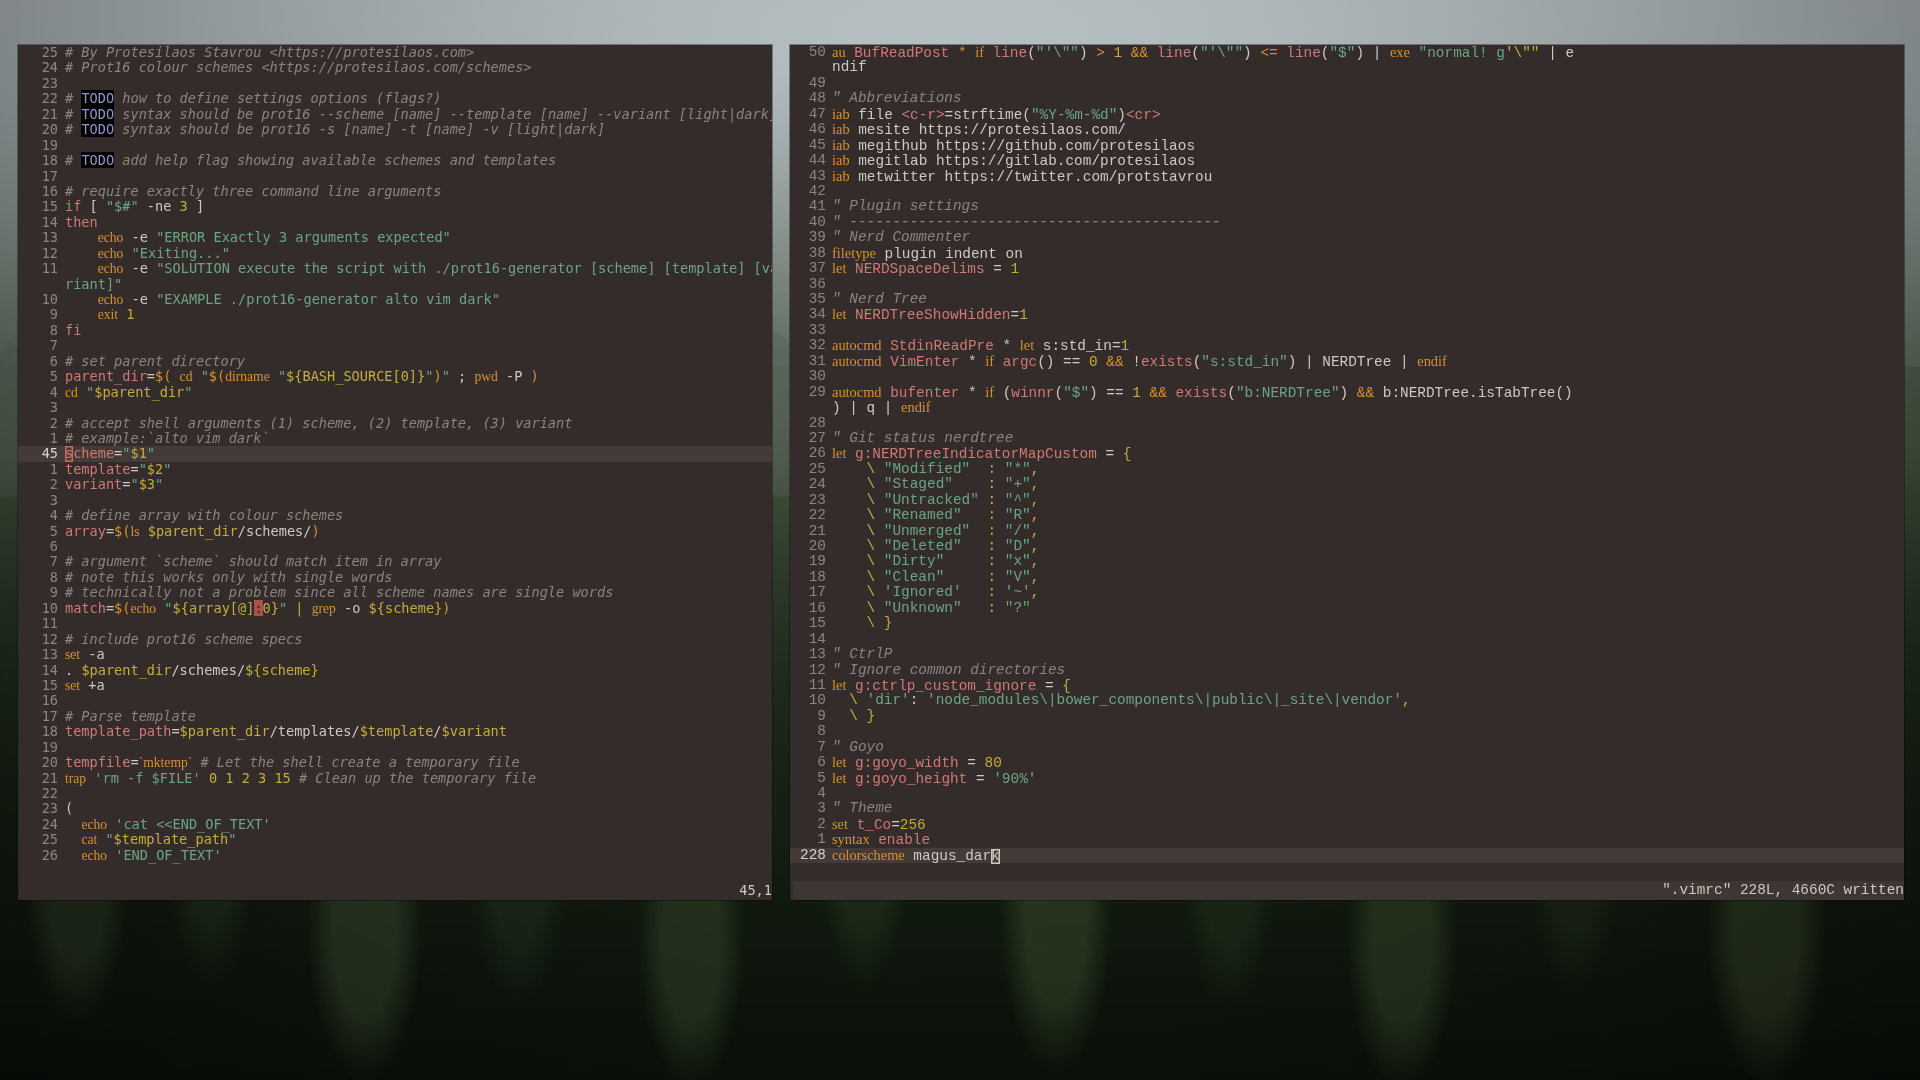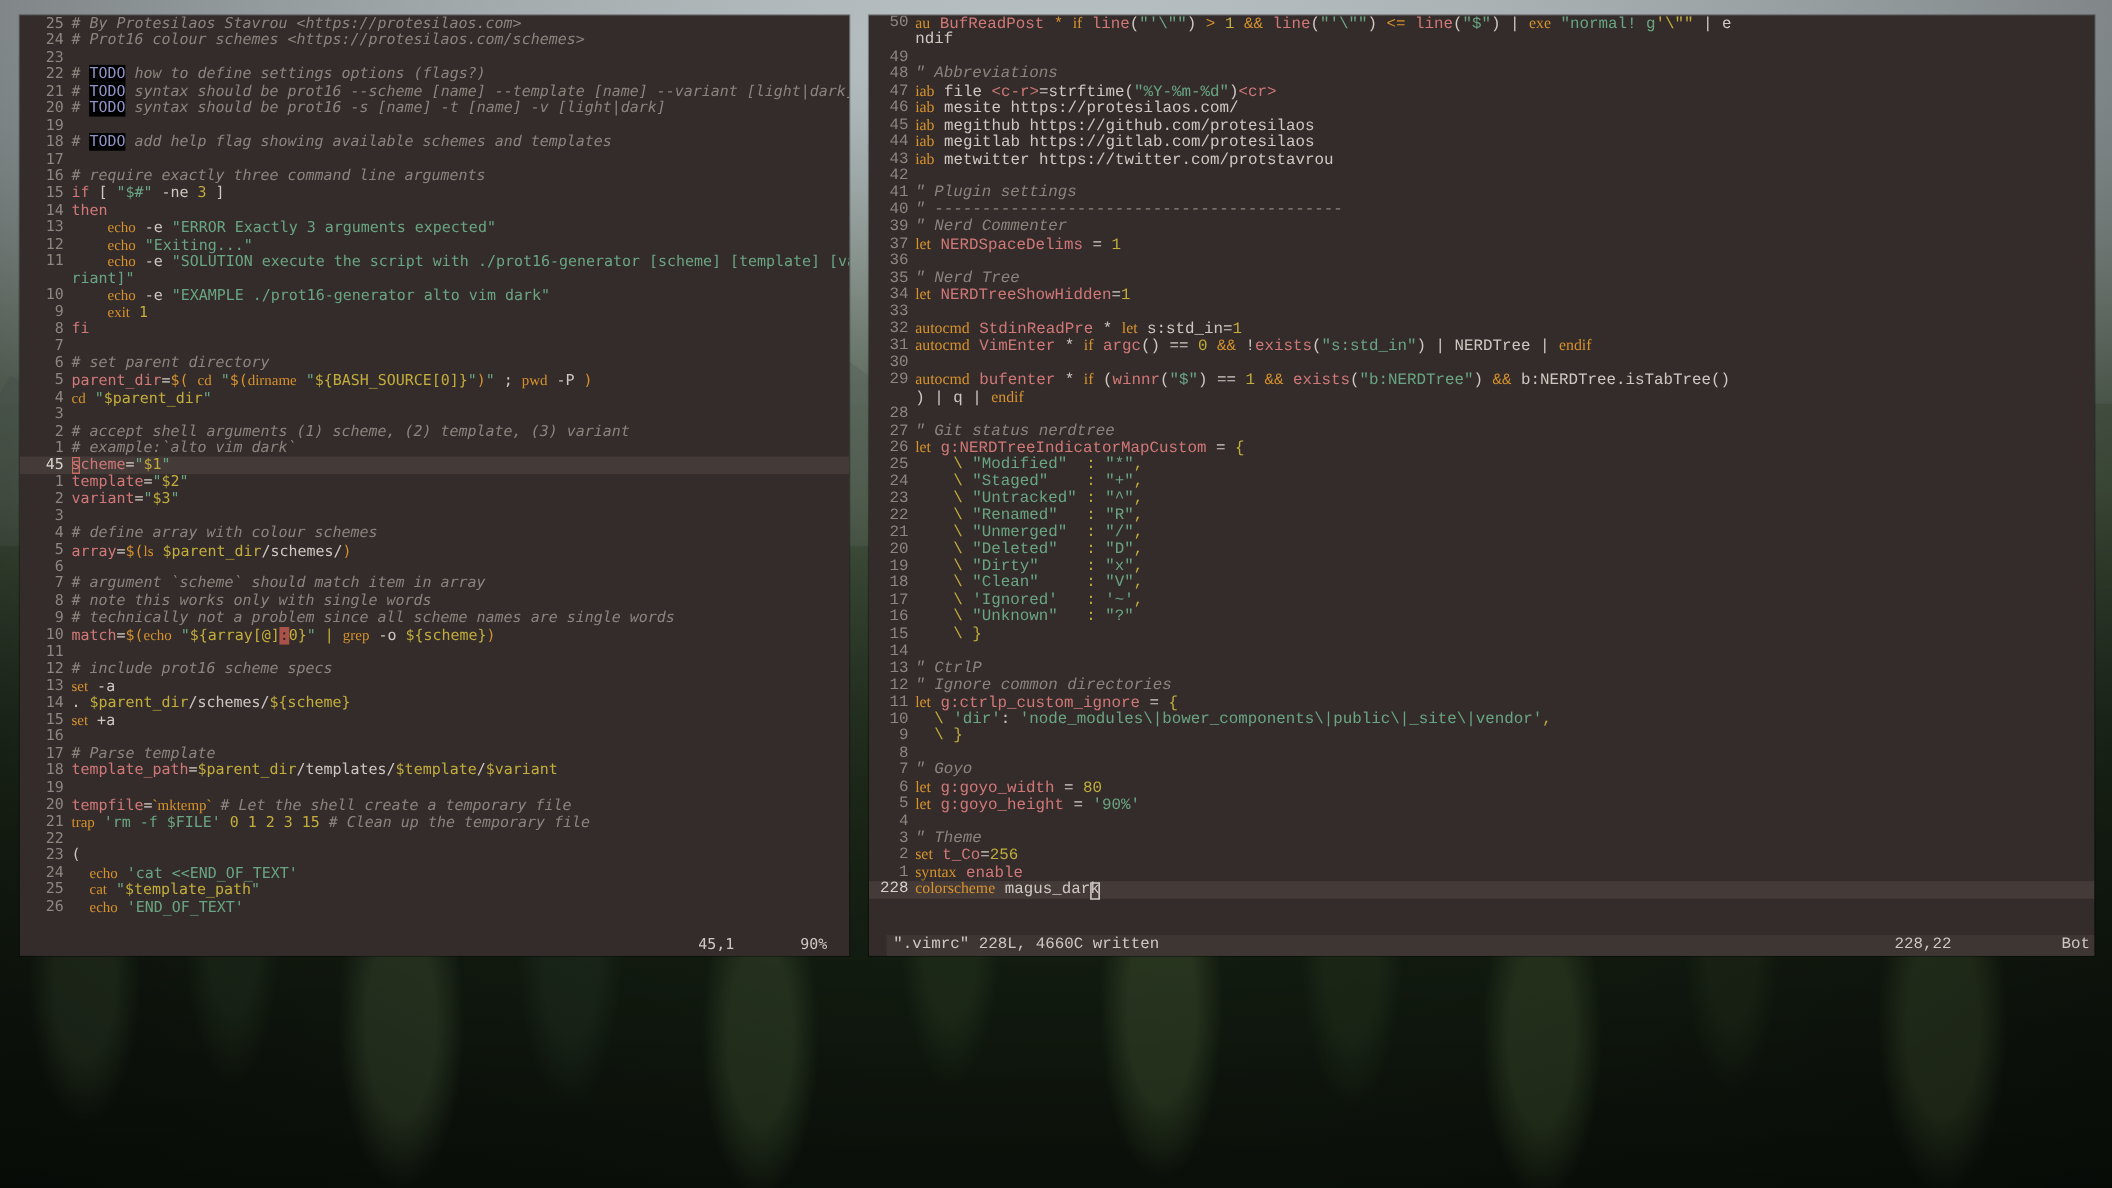--- a/index.html
+++ b/index.html
@@ -53,20 +53,21 @@
     background:radial-gradient(ellipse at 50% 42%,rgba(0,0,0,0) 45%,rgba(0,0,0,.42) 100%);
   }
 
   
   .term{
     position:absolute;
     background:#332c2a;
     color:#cfc8c2;
     overflow:hidden;
     box-shadow:0 0 0 1px rgba(0,0,0,.35);
+    margin-top:31px;
   }
   #term-left{ left:18px; top:14px; width:754px; height:855px; }
   #term-right{ left:790px; top:14px; width:1114px; height:855px; }
 
   .screen{ position:relative; width:100%; height:100%; }
 
   
   #term-left .screen{
     font-family:"DejaVu Sans Mono", monospace;
     font-size:13.6px;
@@ -116,26 +117,27 @@
     color:#d07878;
   }
   .cursor-box{
     display:inline-block;
     box-shadow:inset 0 0 0 1.5px #cfc8c2;
     color:#cfc8c2;
   }
 
   
   .statusbar{
-    position:absolute;left:16px;right:0;bottom:0;
+    position:absolute;left:3px;right:0;bottom:0;
     height:19px; line-height:19px;
     display:flex; align-items:flex-end;
     white-space:pre;
     font-size:13.6px;
     color:#cfc8c2;
+    flex-direction:column;
   }
   #term-left  .statusbar{ background:#332c2a; }
   #term-right .statusbar{ background:#3e3633; font-size:14.4px;}
   .sb-file{ flex:0 0 auto; padding-left:6px; }
   .sb-spacer{ flex:1 1 auto; }
   .sb-ruler{ flex:0 0 auto; }
   .sb-pct{ flex:0 0 auto; }
 </style>
 </head>
 <body>
@@ -224,20 +226,21 @@
         <div class="row"><span class="ln">48</span><span class="txt"><span class="c-comment">" </span><span class="c-comment">Abbreviations</span></span></div>
         <div class="row"><span class="ln">47</span><span class="txt"><span class="c-cmd">iab</span><span class="c-plain"> file </span><span class="c-kw">&lt;c-r&gt;</span><span class="c-plain">=strftime(</span><span class="c-str">"%Y-%m-%d"</span><span class="c-plain">)</span><span class="c-kw">&lt;cr&gt;</span></span></div>
         <div class="row"><span class="ln">46</span><span class="txt"><span class="c-cmd">iab</span><span class="c-plain"> mesite https://protesilaos.com/</span></span></div>
         <div class="row"><span class="ln">45</span><span class="txt"><span class="c-cmd">iab</span><span class="c-plain"> megithub https://github.com/protesilaos</span></span></div>
         <div class="row"><span class="ln">44</span><span class="txt"><span class="c-cmd">iab</span><span class="c-plain"> megitlab https://gitlab.com/protesilaos</span></span></div>
         <div class="row"><span class="ln">43</span><span class="txt"><span class="c-cmd">iab</span><span class="c-plain"> metwitter https://twitter.com/protstavrou</span></span></div>
         <div class="row"><span class="ln">42</span><span class="txt"></span></div>
         <div class="row"><span class="ln">41</span><span class="txt"><span class="c-comment">" Plugin settings</span></span></div>
         <div class="row"><span class="ln">40</span><span class="txt"><span class="c-comment">" -------------------------------------------</span></span></div>
         <div class="row"><span class="ln">39</span><span class="txt"><span class="c-comment">" Nerd Commenter</span></span></div>
+        <div class="row"><span class="ln">38</span><span class="txt"><span class="c-cmd">filetype</span><span class="c-plain"> plugin indent on</span></span></div>
         <div class="row"><span class="ln">37</span><span class="txt"><span class="c-cmd">let</span><span class="c-plain"> </span><span class="c-kw">NERDSpaceDelims</span><span class="c-plain"> = </span><span class="c-num">1</span></span></div>
         <div class="row"><span class="ln">36</span><span class="txt"></span></div>
         <div class="row"><span class="ln">35</span><span class="txt"><span class="c-comment">" Nerd Tree</span></span></div>
         <div class="row"><span class="ln">34</span><span class="txt"><span class="c-cmd">let</span><span class="c-plain"> </span><span class="c-kw">NERDTreeShowHidden</span><span class="c-plain">=</span><span class="c-num">1</span></span></div>
         <div class="row"><span class="ln">33</span><span class="txt"></span></div>
         <div class="row"><span class="ln">32</span><span class="txt"><span class="c-cmd">autocmd</span><span class="c-plain"> </span><span class="c-kw">StdinReadPre</span><span class="c-plain"> * </span><span class="c-cmd">let</span><span class="c-plain"> </span><span class="c-plain">s:std_in</span><span class="c-plain">=</span><span class="c-num">1</span></span></div>
         <div class="row"><span class="ln">31</span><span class="txt"><span class="c-cmd">autocmd</span><span class="c-plain"> </span><span class="c-kw">VimEnter</span><span class="c-plain"> * </span><span class="c-cmd">if</span><span class="c-plain"> </span><span class="c-kw">argc</span><span class="c-plain">() == </span><span class="c-num">0</span><span class="c-plain"> </span><span class="c-op">&amp;&amp;</span><span class="c-plain"> !</span><span class="c-kw">exists</span><span class="c-plain">(</span><span class="c-str">"s:std_in"</span><span class="c-plain">)</span><span class="c-plain"> | NERDTree | </span><span class="c-cmd">endif</span></span></div>
         <div class="row"><span class="ln">30</span><span class="txt"></span></div>
         <div class="row"><span class="ln">29</span><span class="txt"><span class="c-cmd">autocmd</span><span class="c-plain"> </span><span class="c-kw">bufenter</span><span class="c-plain"> * </span><span class="c-cmd">if</span><span class="c-plain"> (</span><span class="c-kw">winnr</span><span class="c-plain">(</span><span class="c-str">"$"</span><span class="c-plain">) == </span><span class="c-num">1</span><span class="c-plain"> </span><span class="c-op">&amp;&amp;</span><span class="c-plain"> </span><span class="c-kw">exists</span><span class="c-plain">(</span><span class="c-str">"b:NERDTree"</span><span class="c-plain">)</span><span class="c-plain"> </span><span class="c-op">&amp;&amp;</span><span class="c-plain"> b:NERDTree.isTabTree()</span></span></div>
         <div class="row"><span class="ln"></span><span class="txt"><span class="c-plain">) | q | </span><span class="c-cmd">endif</span></span></div>

